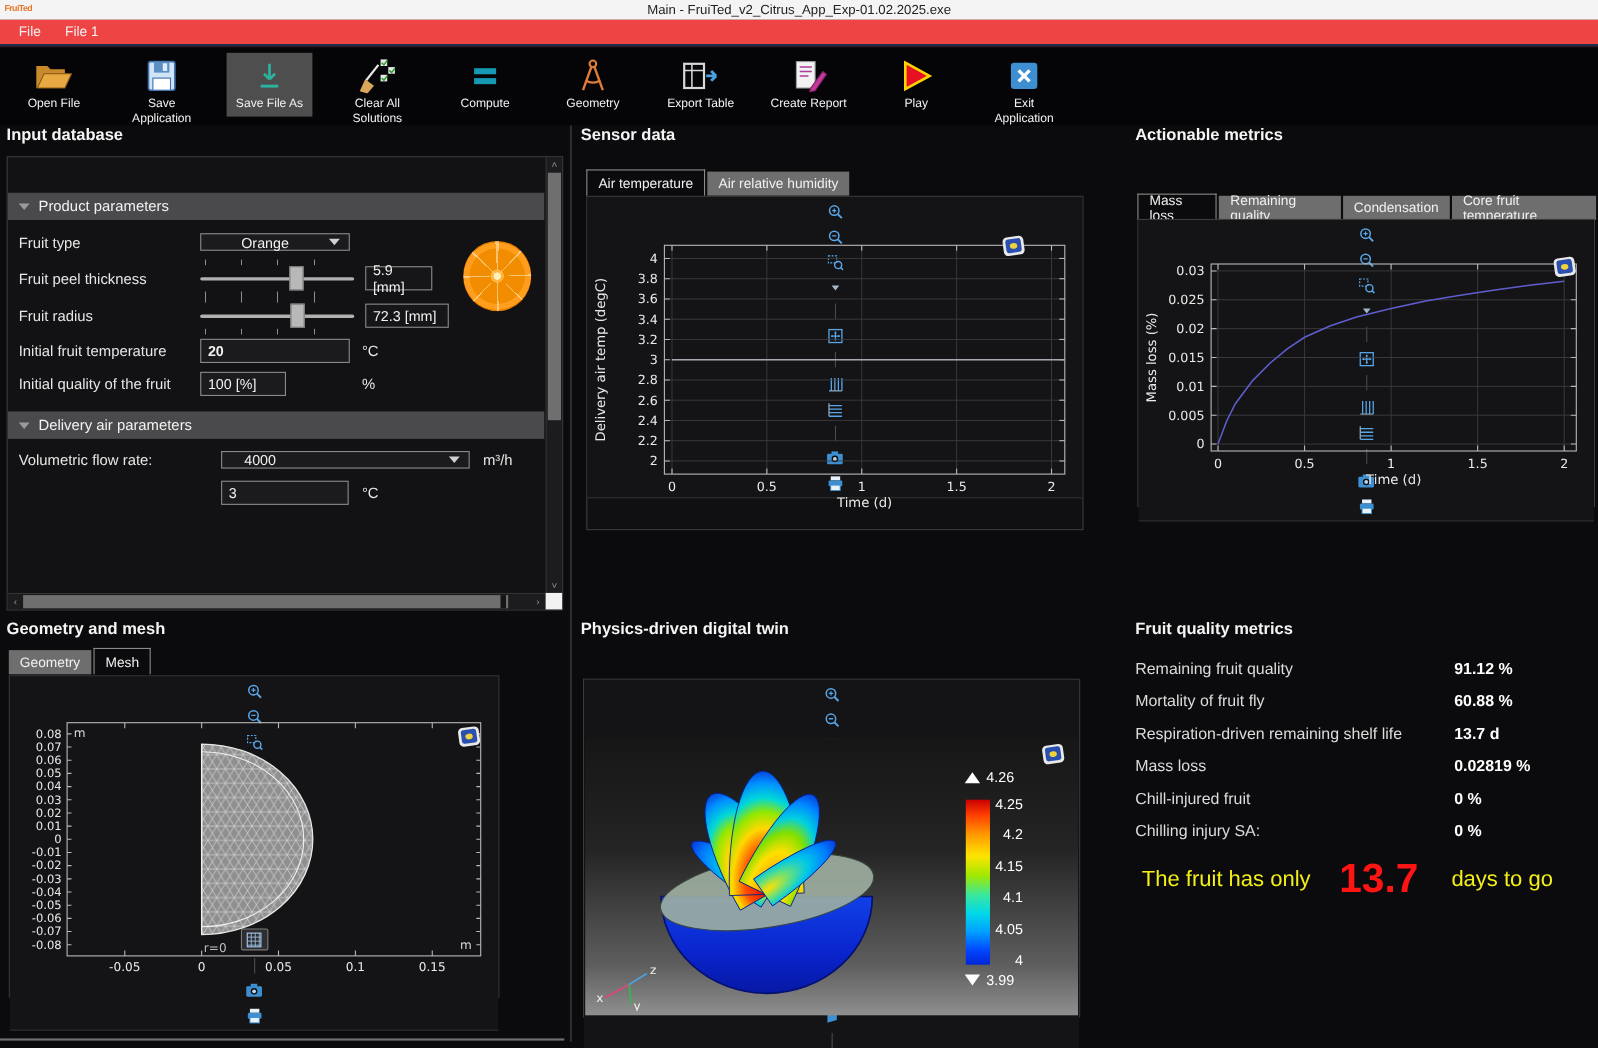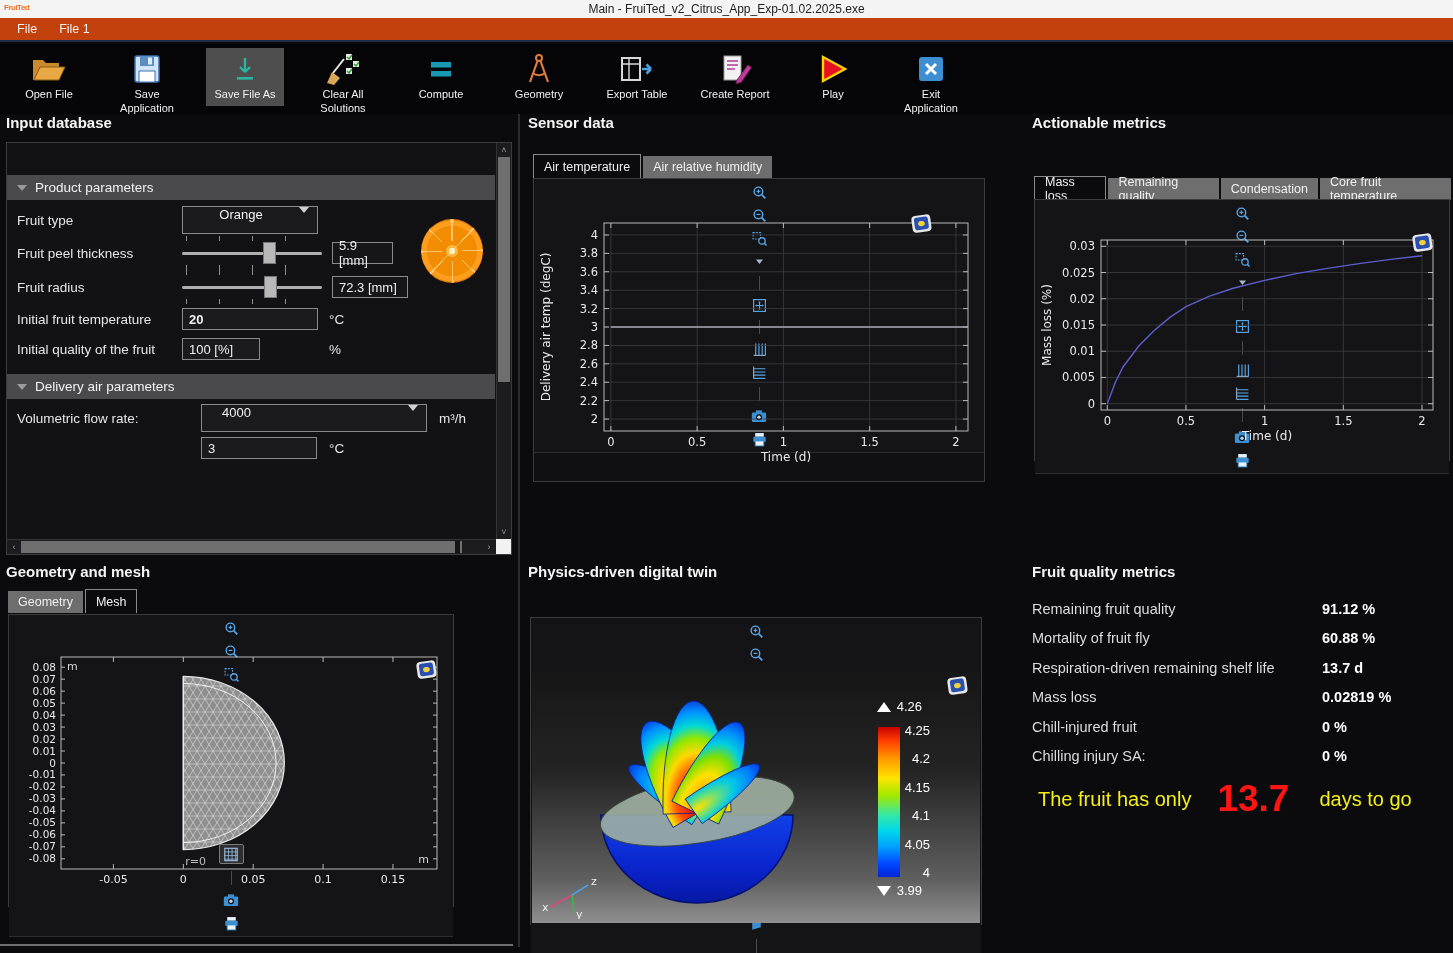--- a/index.html
+++ b/index.html
@@ -4,21 +4,21 @@
 <style>
   html,body{margin:0;padding:0;background:#000;}
   *{box-sizing:border-box;font-family:"Liberation Sans",sans-serif;}
   #app{position:relative;width:1453px;height:953px;background:#0b0b0d;overflow:hidden;color:#e8e8e8;}
 
   
   .titlebar{position:absolute;left:0;top:0;width:100%;height:18px;background:#f4f4f4;color:#222;
     font-size:12px;display:flex;align-items:center;}
   .titlebar .logo{position:absolute;left:4px;top:3px;font-size:8px;font-weight:bold;color:#e8762a;letter-spacing:-0.5px;}
   .titlebar .title{margin:0 auto;}
-  .menubar{position:absolute;left:0;top:18px;width:100%;height:24px;background:#c2410c;
+  .menubar{position:absolute;left:0;top:18px;width:100%;height:24px;background:#ef4444;
     border-bottom:2px solid #1d2c4a;display:flex;align-items:center;padding-left:8px;gap:4px;}
   .menuitem{color:#f0f0f0;font-size:12.5px;padding:3px 9px;cursor:default;}
   .toolbar{position:absolute;left:0;top:44px;width:100%;height:70px;background:#050507;
     display:flex;align-items:flex-start;padding:4px 0 0 10px;gap:20px;}
   .tbtn{display:flex;flex-direction:column;align-items:center;width:78px;padding:4px 2px;gap:2px;}
   .tbtn.selected{background:#4e4e4e;}
   .tbtn .ticon{height:34px;display:flex;align-items:center;justify-content:center;}
   .tbtn .tlabel{font-size:11px;color:#f2f2f2;text-align:center;line-height:1.25;}
 
   
@@ -33,22 +33,22 @@
   .ptsep{width:1px;height:14px;background:#4a4a4a;margin:0 2px;}
   .tglbox{display:inline-flex;align-items:center;border:1px solid #7a7a7a;background:#2e2e30;border-radius:2px;padding:1px 3px;gap:3px;}
 
   
   #input-panel{left:6px;top:142px;width:506px;height:413px;background:#121214;}
   .sechdr{height:25px;background:#4a4a4c;display:flex;align-items:center;gap:8px;color:#f2f2f2;
     font-size:13.5px;padding-left:10px;margin-bottom:4px;}
   .sechdr .tri{width:0;height:0;border-left:5px solid transparent;border-right:5px solid transparent;border-top:6px solid #9a9a9a;}
   .prow{position:relative;height:30px;display:flex;align-items:center;}
   .plabel{position:absolute;left:10px;font-size:13.5px;color:#e6e6e6;}
-  .dd{position:absolute;height:28px;border:1px solid #8a8a8a;background:#1b1b1d;color:#f0f0f0;
-    font-size:13px;display:flex;align-items:flex-start;padding:0 8px;justify-content:space-between;}
+  .dd{position:absolute;height:16px;border:1px solid #8a8a8a;background:#1b1b1d;color:#f0f0f0;
+    font-size:13px;display:flex;align-items:center;padding:0 8px;justify-content:space-between;}
   .dd .caret{width:0;height:0;border-left:5px solid transparent;border-right:5px solid transparent;border-top:6px solid #d0d0d0;margin-left:8px;}
   .tin{position:absolute;height:22px;border:1px solid #8a8a8a;background:#1b1b1d;color:#f0f0f0;font-size:13px;padding:0 6px;}
   .unit{position:absolute;font-size:13.5px;color:#e6e6e6;}
   .slider{position:absolute;width:140px;height:26px;}
   .strack{position:absolute;left:0;right:0;top:12px;height:3px;background:#b0b0b0;border-radius:2px;}
   .sticks-t,.sticks-b{position:absolute;left:4px;right:4px;height:5px;
     background-image:repeating-linear-gradient(90deg,#8f8f8f 0 1px,transparent 1px 25%);}
   .sticks-t{top:-4px;} .sticks-b{bottom:-4px;}
   .shandle{position:absolute;top:2px;width:13px;height:22px;background:#b8b8b8;border:1px solid #777;}
   .vbox{position:absolute;height:22px;border:1px solid #8a8a8a;background:#161618;color:#f0f0f0;

